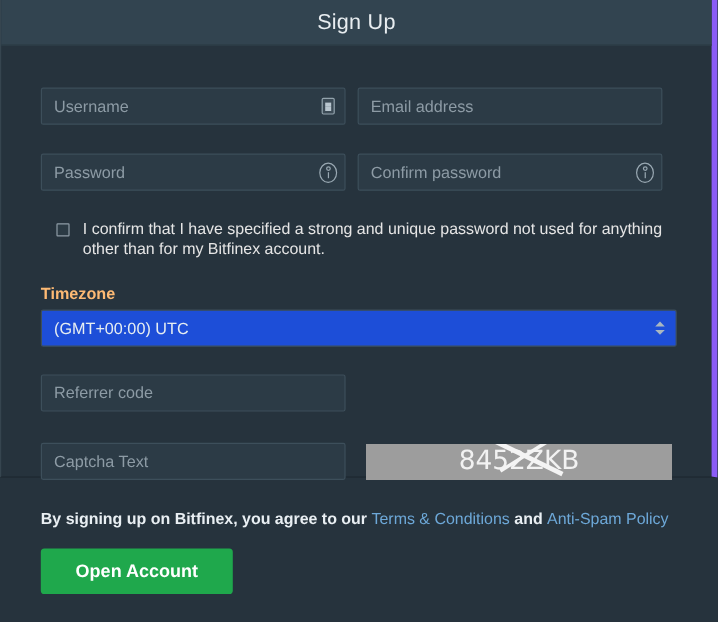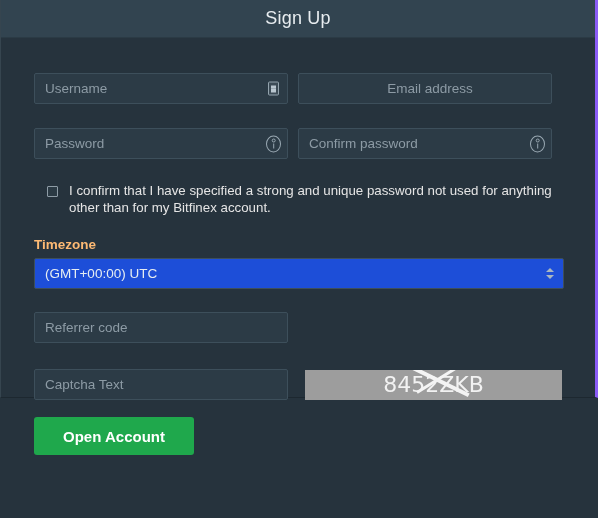--- a/index.html
+++ b/index.html
@@ -15,21 +15,21 @@
     -webkit-font-smoothing: antialiased;
   }
 
   #signup-modal {
     position: relative;
     width: 598px;
     height: 398px;
     background: #26333d;
     box-sizing: border-box;
     border-left: 1px solid #36454f;
-    border-right: 3px solid #8b5cf6;
+    border-right: 5px solid #8b5cf6;
     border-bottom: 1px solid #1d2830;
   }
 
   
   .modal-header {
     height: 37px;
     background: #324450;
     border-bottom: 1px solid #2b3b45;
     display: flex;
     align-items: center;
@@ -320,21 +320,21 @@
   <div class="modal-body">
 
     <div class="field-row" style="margin-top:35px;">
       <div class="field-col">
         <input class="text-input" type="text" placeholder="Username" style="">
         <span class="input-adorn">
           <span class="idcard-glyph"></span>
         </span>
       </div>
       <div class="field-col">
-        <input class="text-input" type="text" style="padding-right: 0; text-align: center;" placeholder="Email address">
+        <input class="text-input" type="text" style="padding-right: 0;" placeholder="Email address">
       </div>
     </div>
 
     <div class="field-row" style="margin-top:24px;">
       <div class="field-col">
         <input class="text-input" type="password" placeholder="Password" style="">
         <span class="input-adorn">
           <span class="key-glyph"></span>
         </span>
       </div>
@@ -374,19 +374,22 @@
       <div class="field-col">
         <input class="text-input" type="text" style="padding-right: 10px;" placeholder="Captcha Text">
       </div>
       <div class="captcha-image">
         <span class="captcha-text">8452ZKB</span>
         <span class="captcha-strike"></span>
         <span class="captcha-strike2"></span>
       </div>
     </div>
 
+    <div class="terms-line">
+      <span>By signing up on Bitfinex, you agree to our </span><a href="#">Terms &amp; Conditions</a><span> and </span><a href="#">Anti-Spam Policy</a>
+    </div>
 
     <div class="submit-row">
       <button class="open-account-btn">Open Account</button>
     </div>
 
   </div>
 </div>
 
 </body></html>

